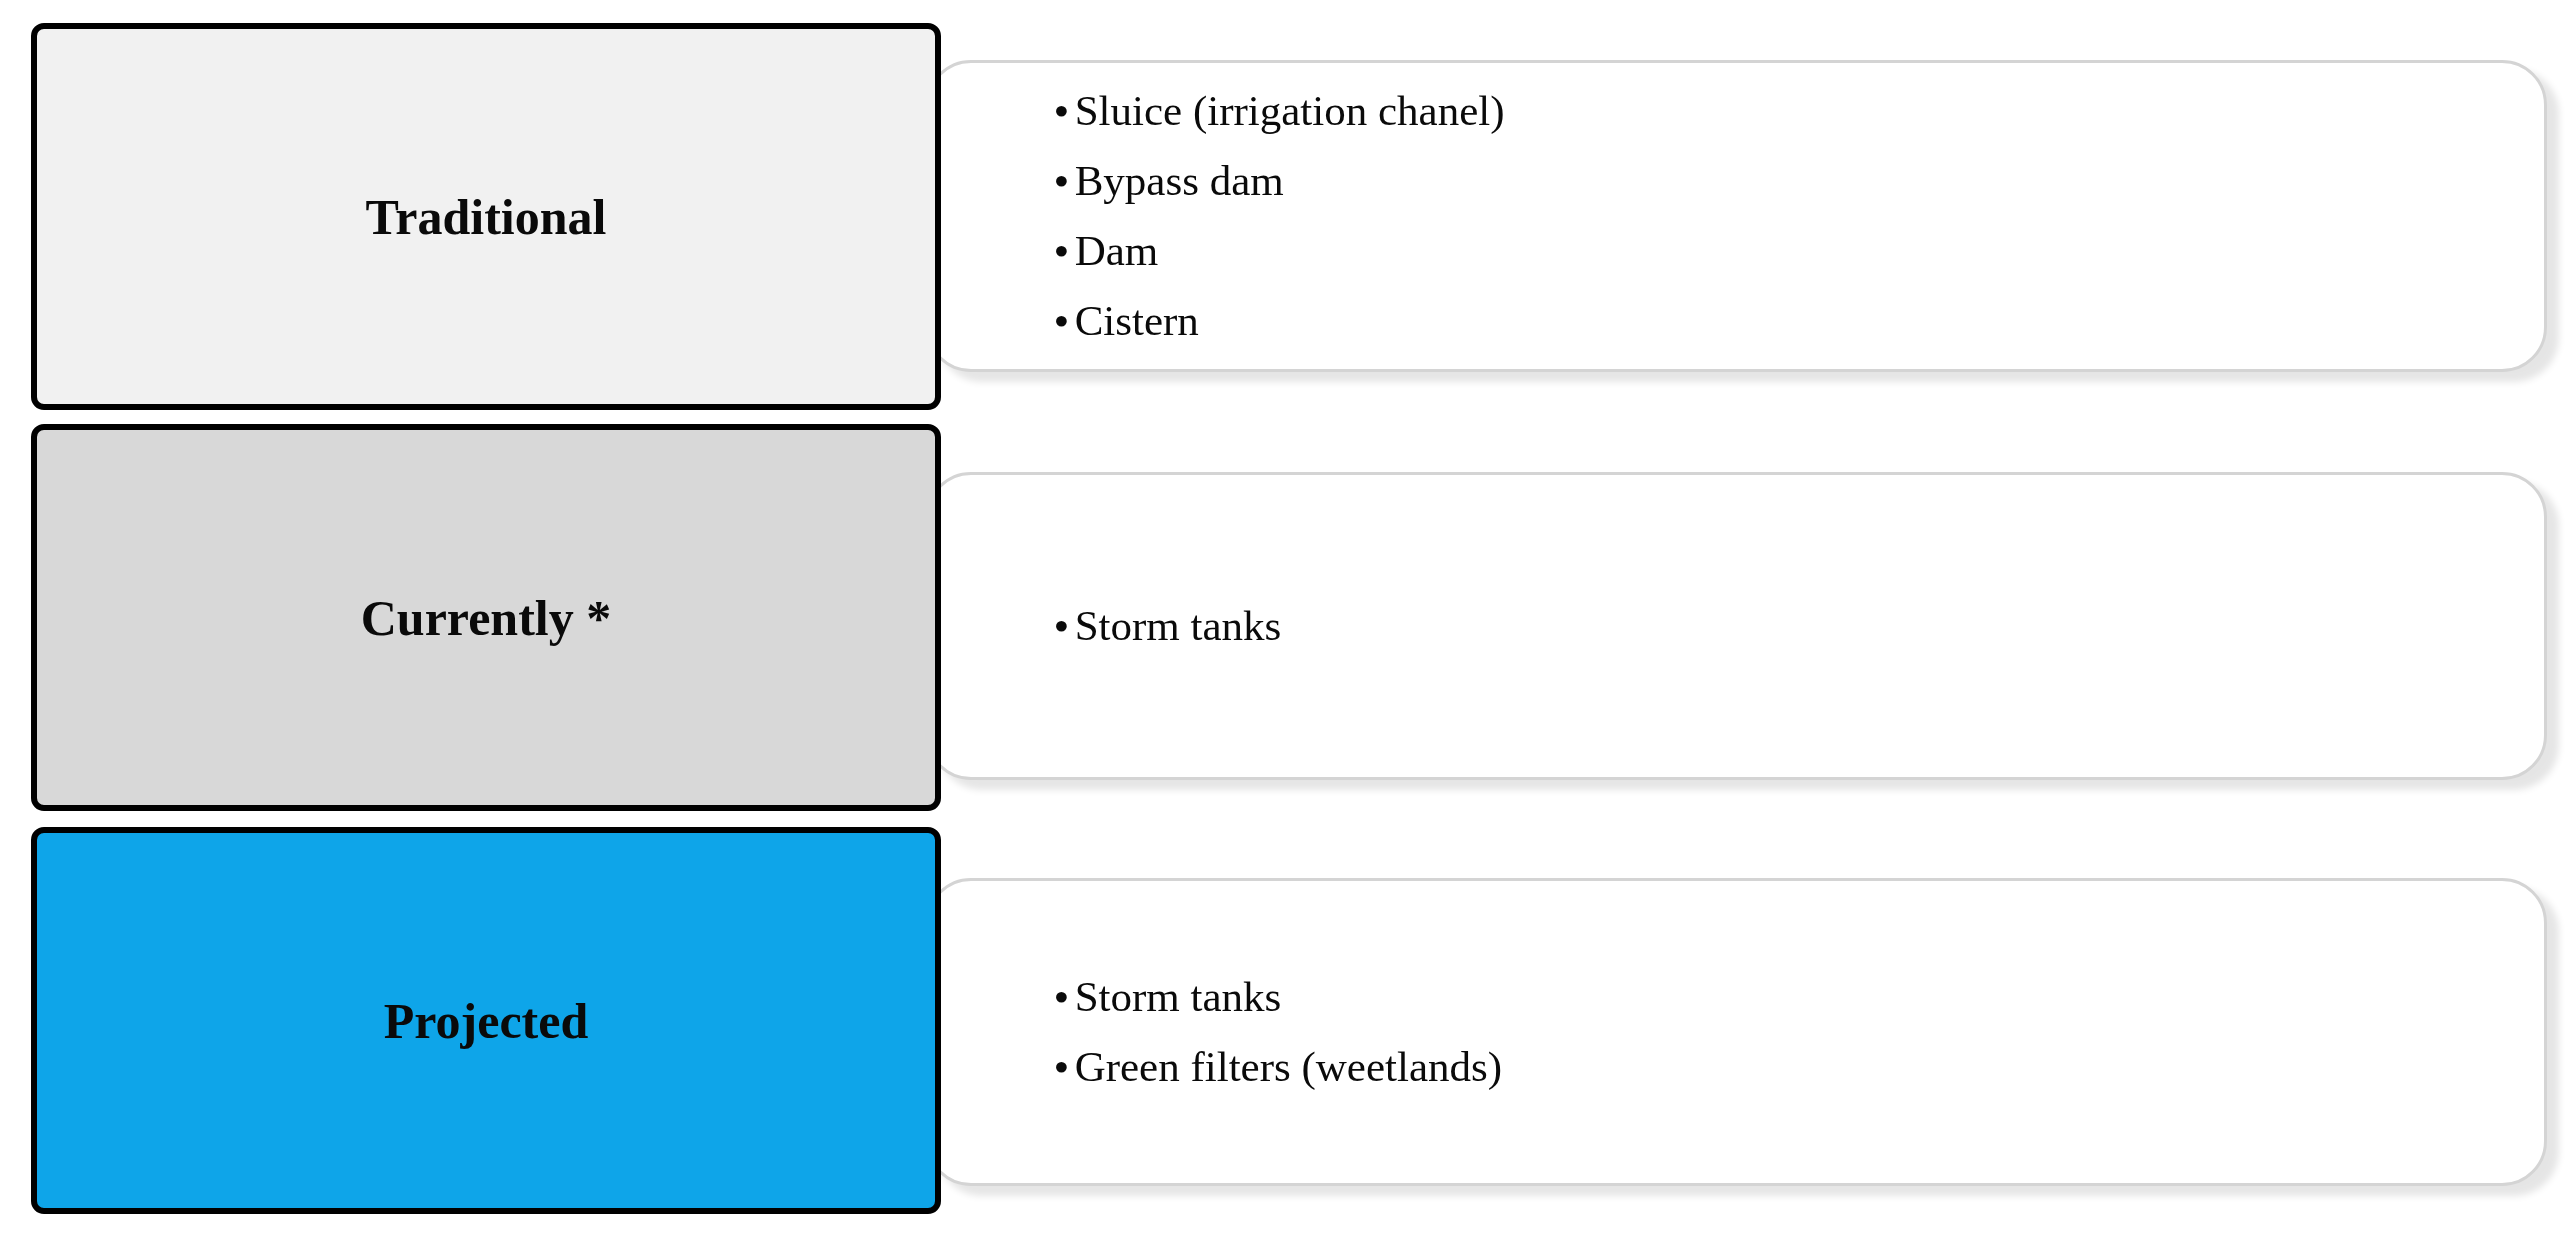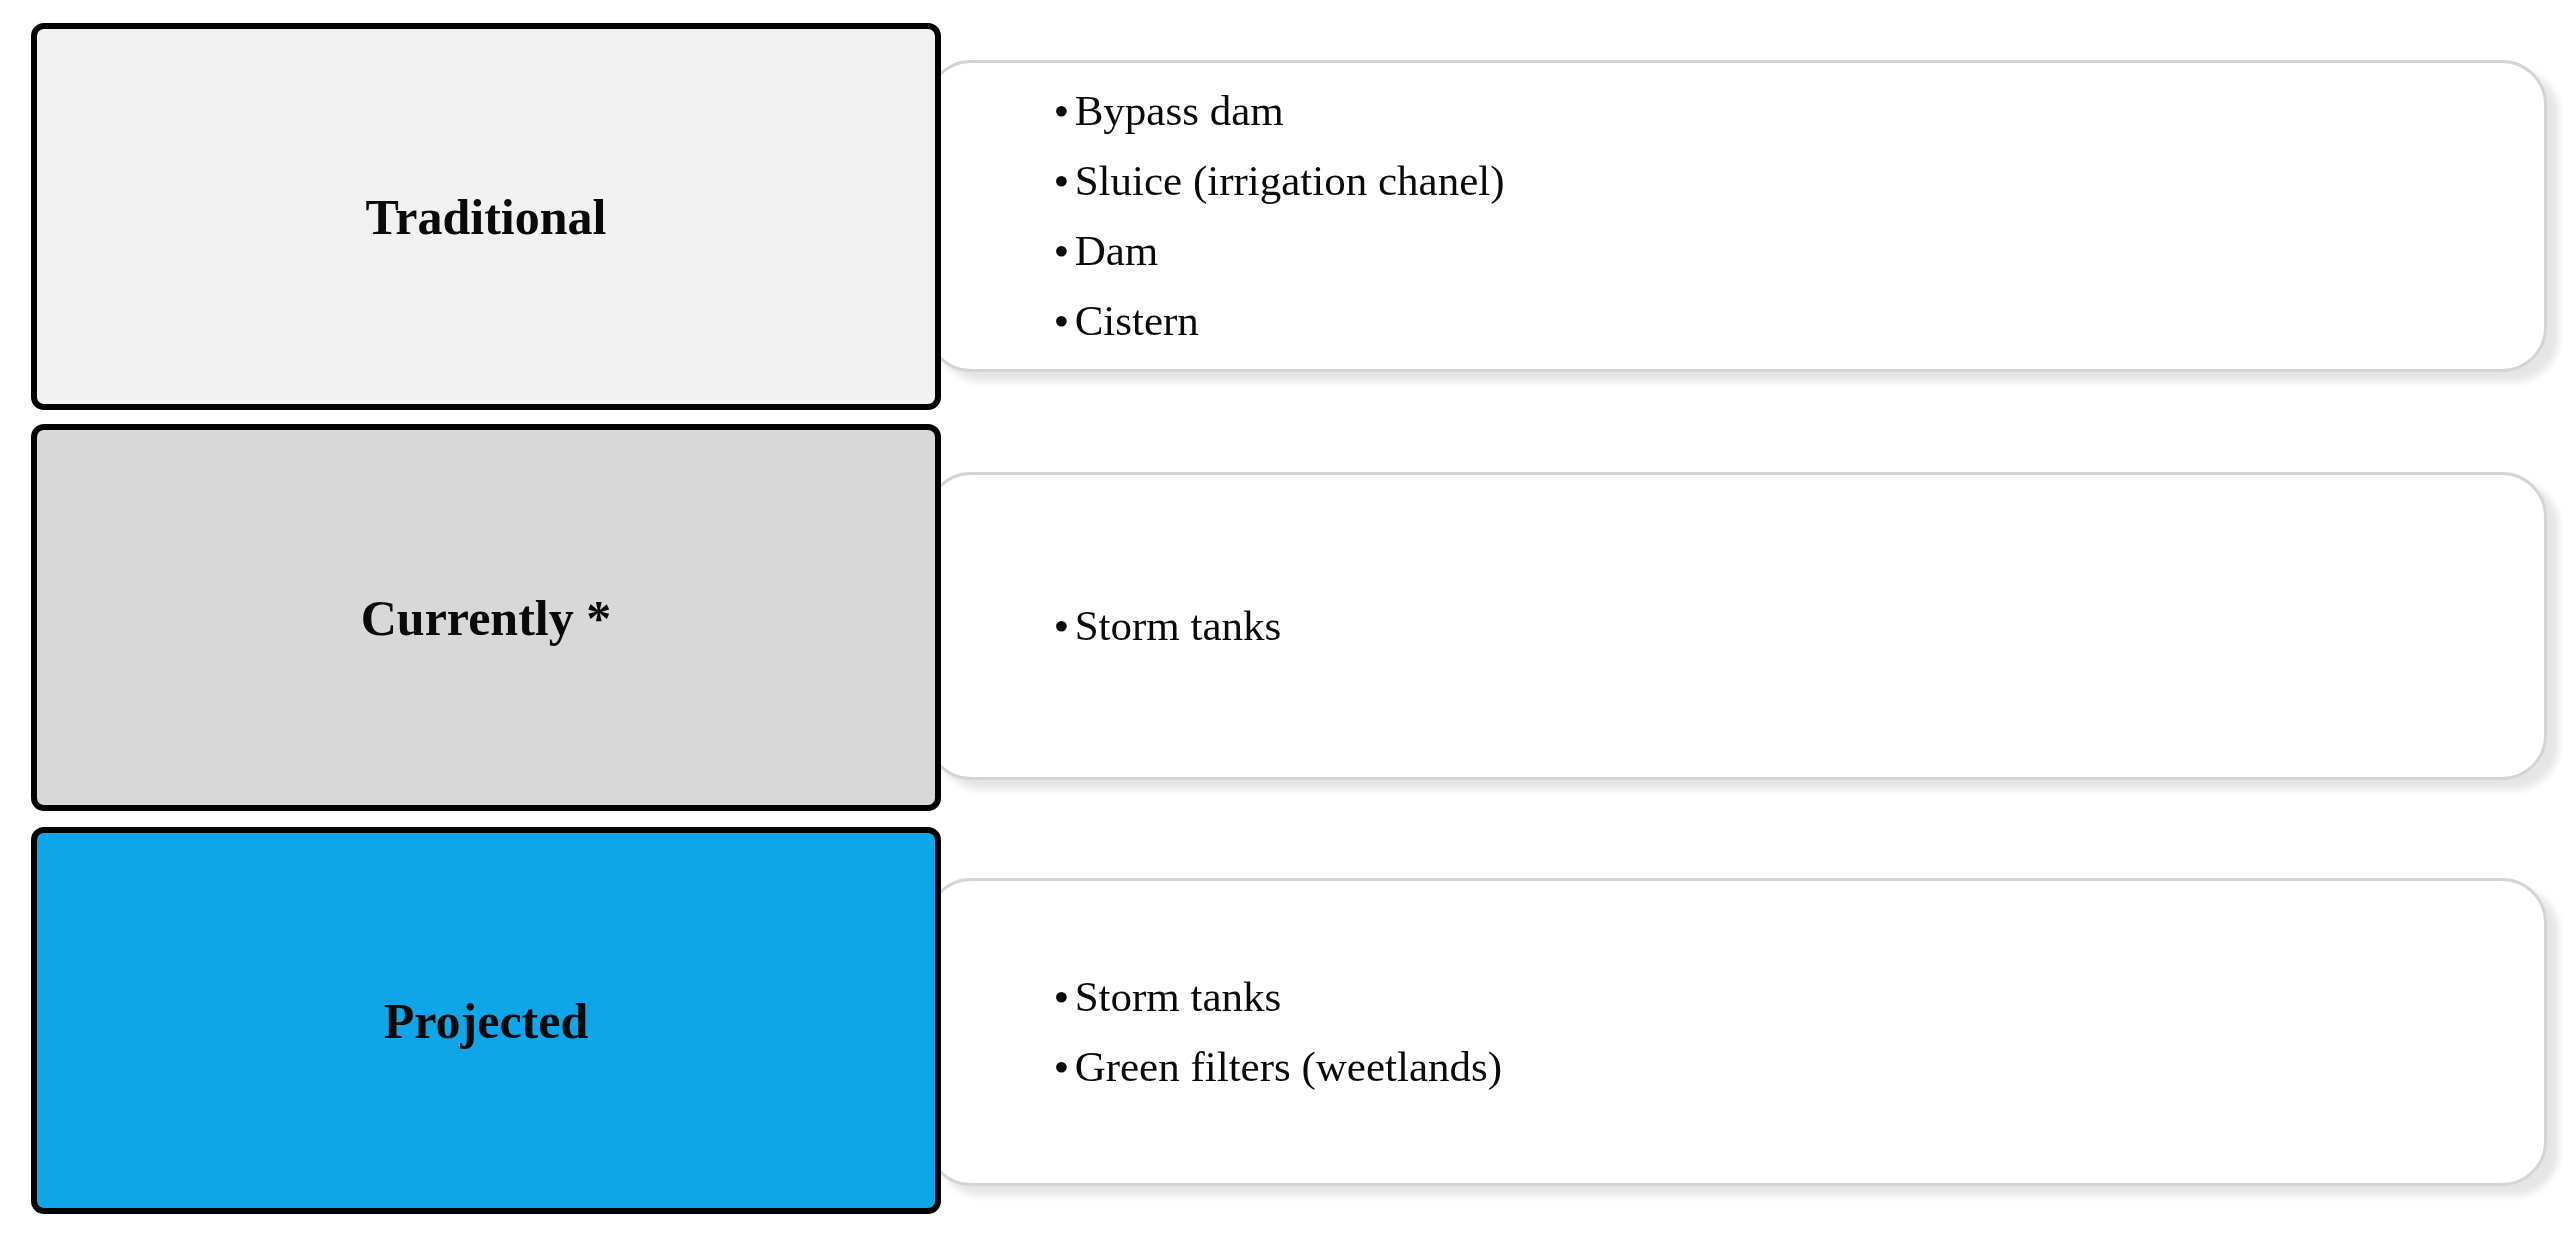--- a/index.html
+++ b/index.html
@@ -84,22 +84,22 @@
 </head>
 <body>
 
 <div class="stage-diagram">
 
   <div class="item-panel panel-1"></div>
   <div class="stage-box stage-1">
     <span>Traditional</span>
   </div>
   <ul class="bullet-list list-1">
+    <li class="bullet-item"><span class="bullet-glyph">•</span><span>Sluice (irrigation chanel)</span></li>
     <li class="bullet-item"><span class="bullet-glyph">•</span><span>Bypass dam</span></li>
-    <li class="bullet-item"><span class="bullet-glyph">•</span><span>Sluice (irrigation chanel)</span></li>
     <li class="bullet-item"><span class="bullet-glyph">•</span><span>Dam</span></li>
     <li class="bullet-item"><span class="bullet-glyph">•</span><span>Cistern</span></li>
   </ul>
 
   <div class="item-panel panel-2"></div>
   <div class="stage-box stage-2">
     <span>Currently *</span>
   </div>
   <ul class="bullet-list list-2">
     <li class="bullet-item"><span class="bullet-glyph">•</span><span>Storm tanks</span></li>

